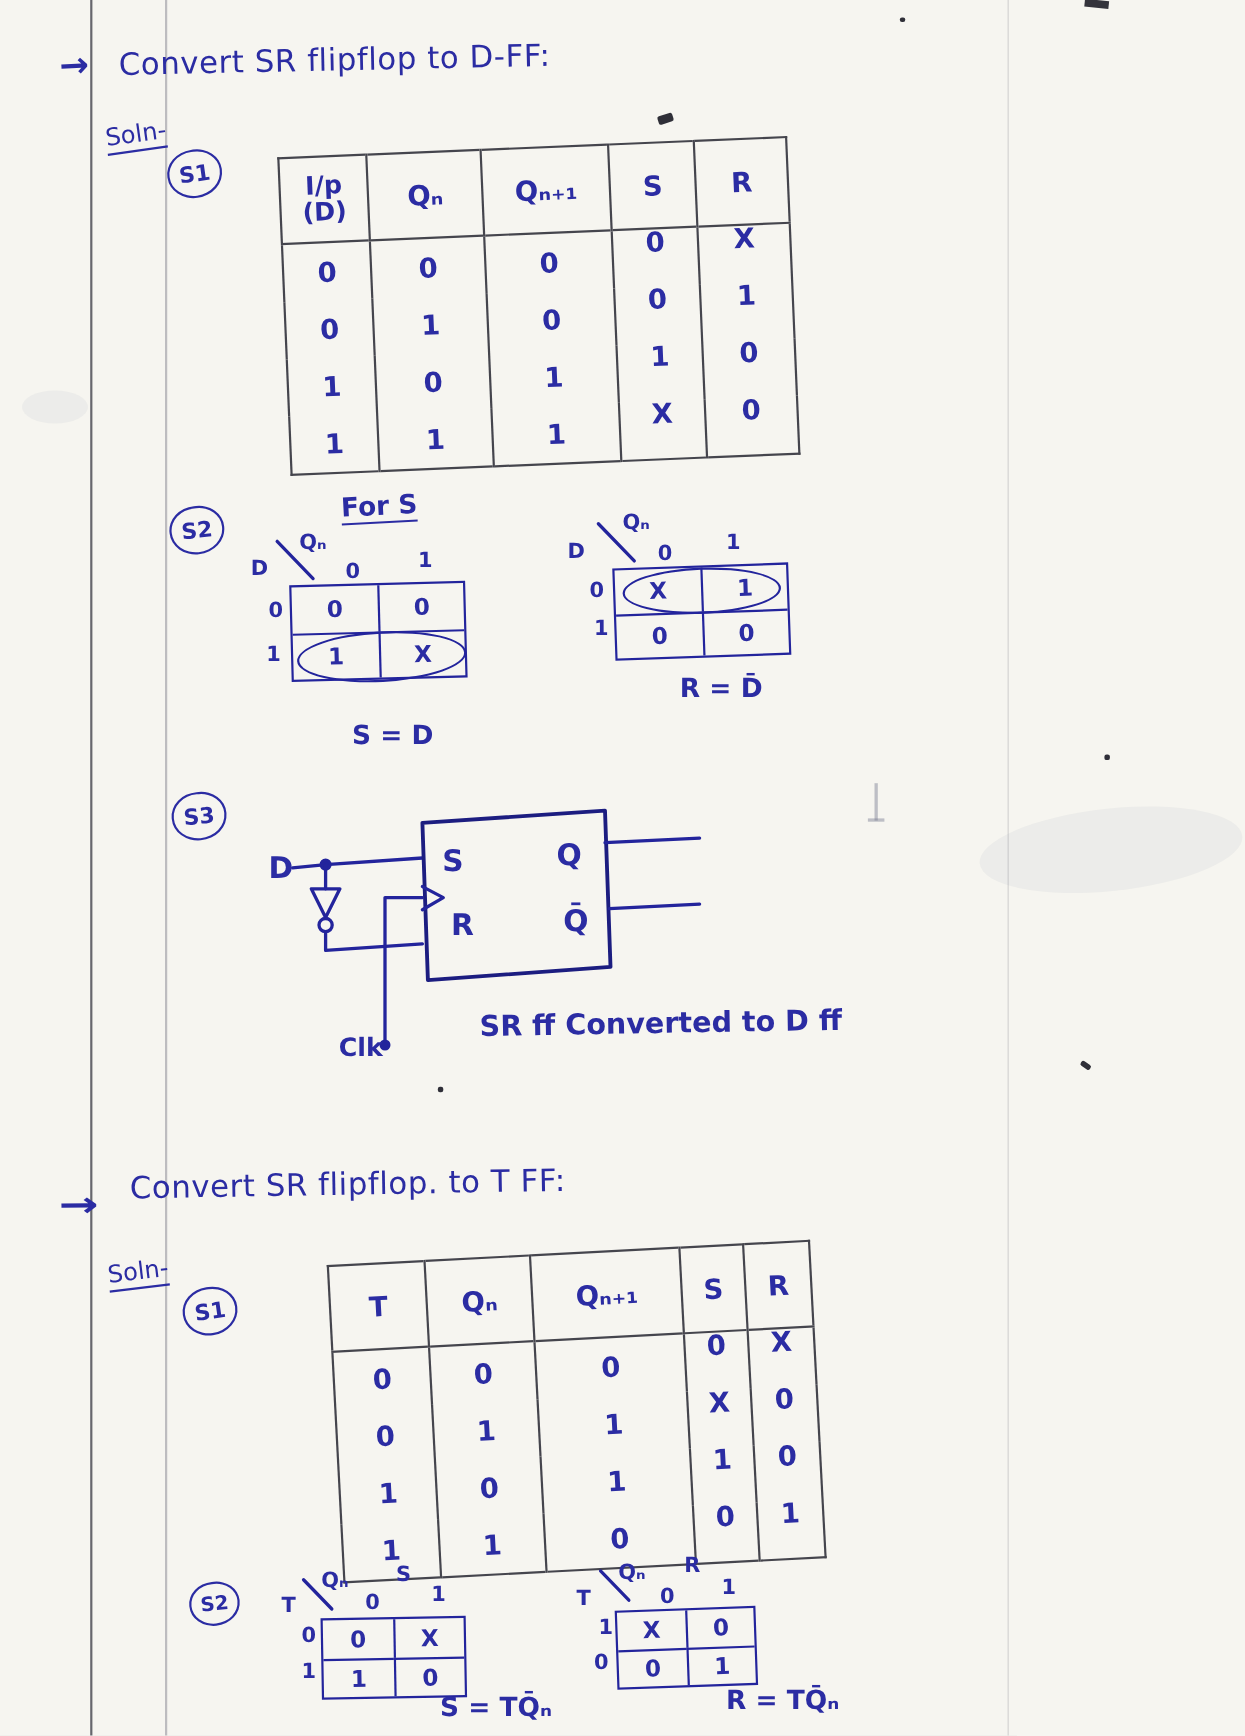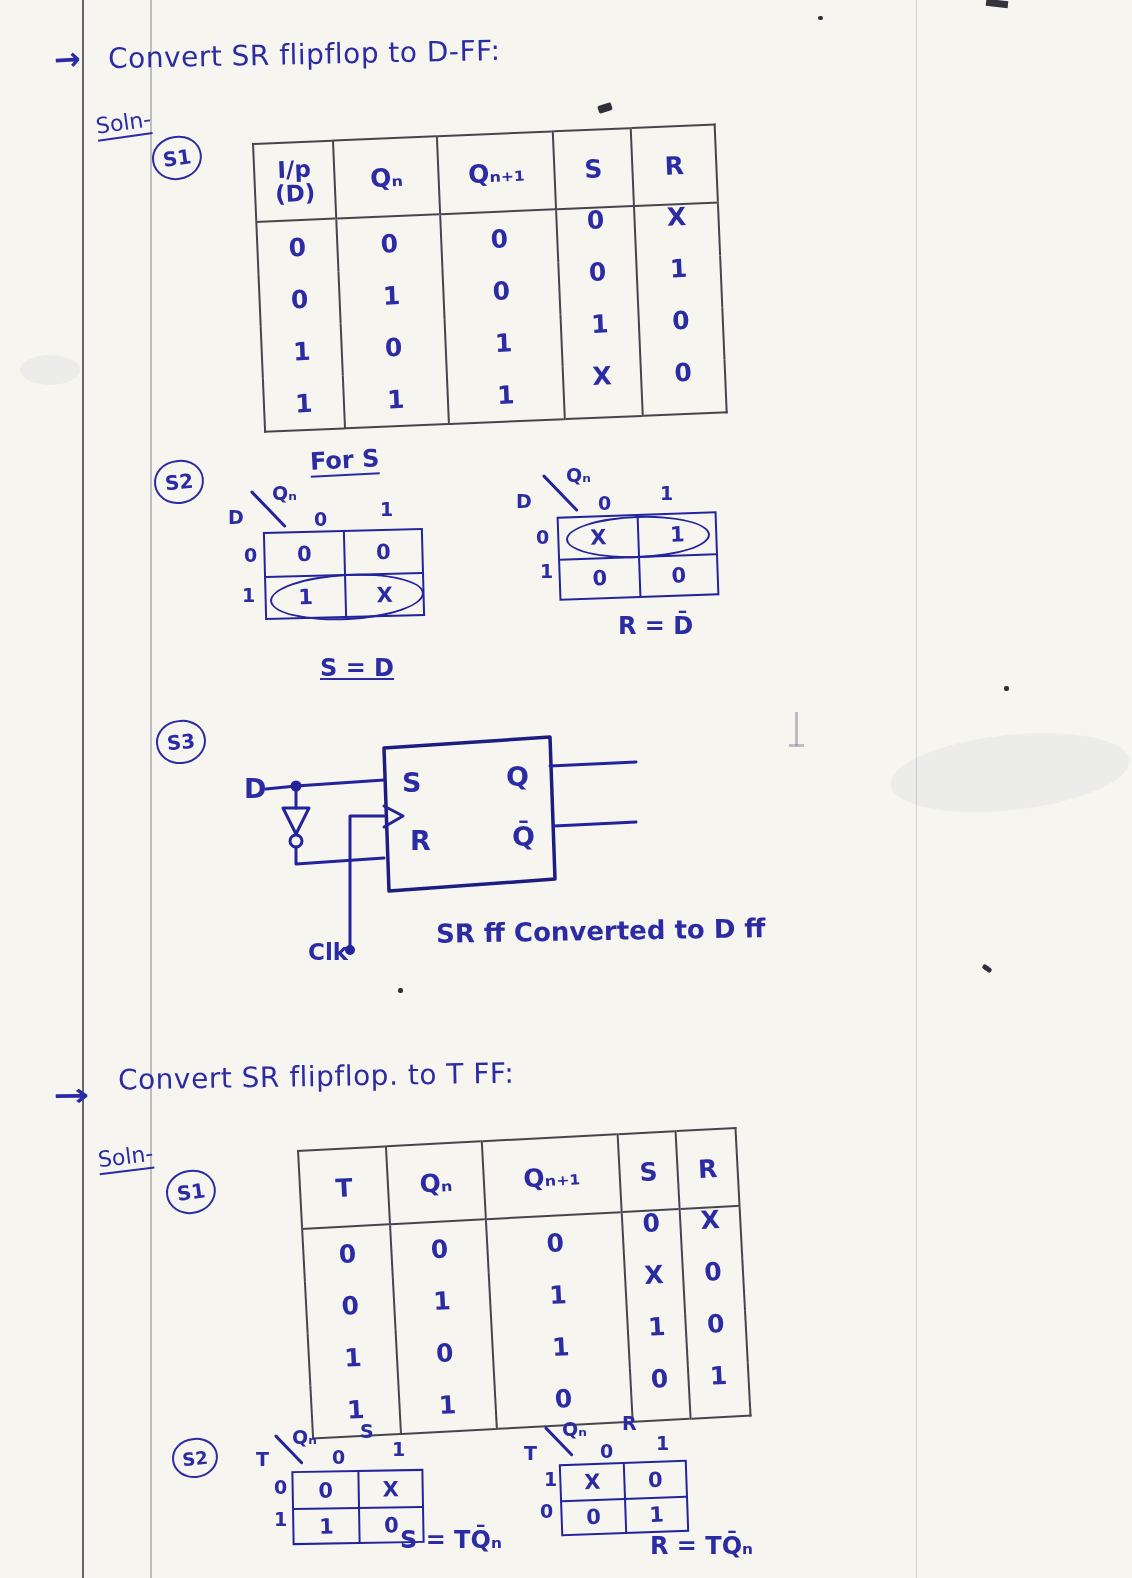--- a/index.html
+++ b/index.html
@@ -159,21 +159,21 @@
     <span class="kv" style="left:160px;top:14px;">1</span>
     <span class="kv" style="left:24px;top:60px;">0</span>
     <span class="kv" style="left:22px;top:100px;">1</span>
     <div class="k-grid" style="left:44px;top:46px;grid-template-columns:78px 78px;grid-template-rows:42px 42px;transform:rotate(-1.5deg);">
       <div class="k-cell">0</div>
       <div class="k-cell bl">0</div>
       <div class="k-cell bt">1</div>
       <div class="k-cell bl bt">X</div>
     </div>
     <div class="k-ellipse" style="left:50px;top:90px;width:150px;height:42px;transform:rotate(-3deg);"></div>
-    <div class="k-result" style="left:100px;top:170px;text-decoration:underline;">S = D</div>
+    <div class="k-result" style="left:100px;top:170px;">S = D</div>
   </div>
 
   <div class="kmap" style="left:510px;top:464px;">
     <span class="kv" style="left:6px;top:26px;">D</span>
     <span class="kv" style="left:56px;top:0px;">Qₙ</span>
     <div class="k-diag" style="left:34px;top:10px;"></div>
     <span class="kv" style="left:88px;top:28px;">0</span>
     <span class="kv" style="left:150px;top:18px;">1</span>
     <span class="kv" style="left:26px;top:62px;">0</span>
     <span class="kv" style="left:30px;top:96px;">1</span>
@@ -281,33 +281,33 @@
     <span class="kv" style="left:86px;top:20px;">0</span>
     <span class="kv" style="left:146px;top:12px;">1</span>
     <span class="kv" style="left:28px;top:50px;">0</span>
     <span class="kv" style="left:28px;top:82px;">1</span>
     <div class="k-grid" style="left:46px;top:44px;grid-template-columns:64px 64px;grid-template-rows:35px 35px;transform:rotate(-1deg);">
       <div class="k-cell">0</div>
       <div class="k-cell bl">X</div>
       <div class="k-cell bt">1</div>
       <div class="k-cell bl bt">0</div>
     </div>
-    <div class="k-result" style="left:154px;top:100px;">S = TQ̄ₙ</div>
+    <div class="k-result" style="left:154px;top:112px;">S = TQ̄ₙ</div>
   </div>
 
   <div class="kmap" style="left:518px;top:1416px;height:160px;">
     <span class="kv" style="left:6px;top:26px;">T</span>
     <span class="kv" style="left:44px;top:2px;">Qₙ</span>
     <div class="k-diag" style="left:28px;top:10px;width:40px;"></div>
     <span class="kv" style="left:82px;top:24px;">0</span>
     <span class="kv" style="left:138px;top:16px;">1</span>
     <span class="kv" style="left:26px;top:52px;">1</span>
     <span class="kv" style="left:22px;top:84px;">0</span>
     <div class="k-grid" style="left:42px;top:46px;grid-template-columns:62px 62px;grid-template-rows:34px 34px;transform:rotate(-2deg);">
       <div class="k-cell">X</div>
       <div class="k-cell bl">0</div>
       <div class="k-cell bt">0</div>
       <div class="k-cell bl bt">1</div>
     </div>
-    <div class="k-result" style="left:132px;top:116px;">R = TQ̄ₙ</div>
+    <div class="k-result" style="left:142px;top:116px;">R = TQ̄ₙ</div>
   </div>
 
 </div>
 
 </body></html>

